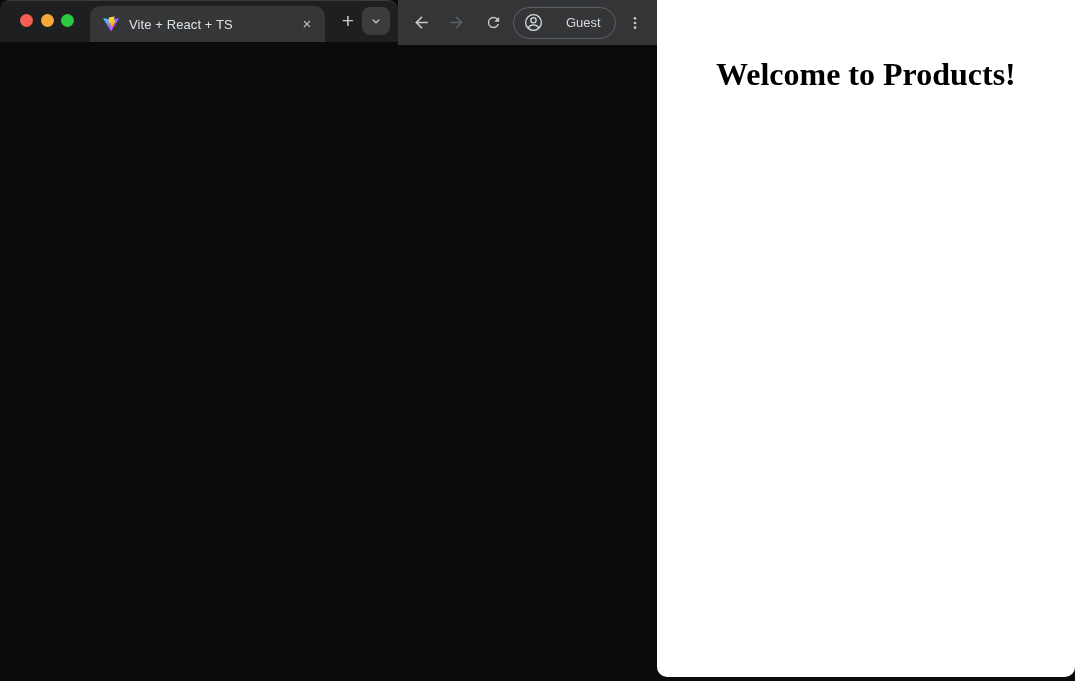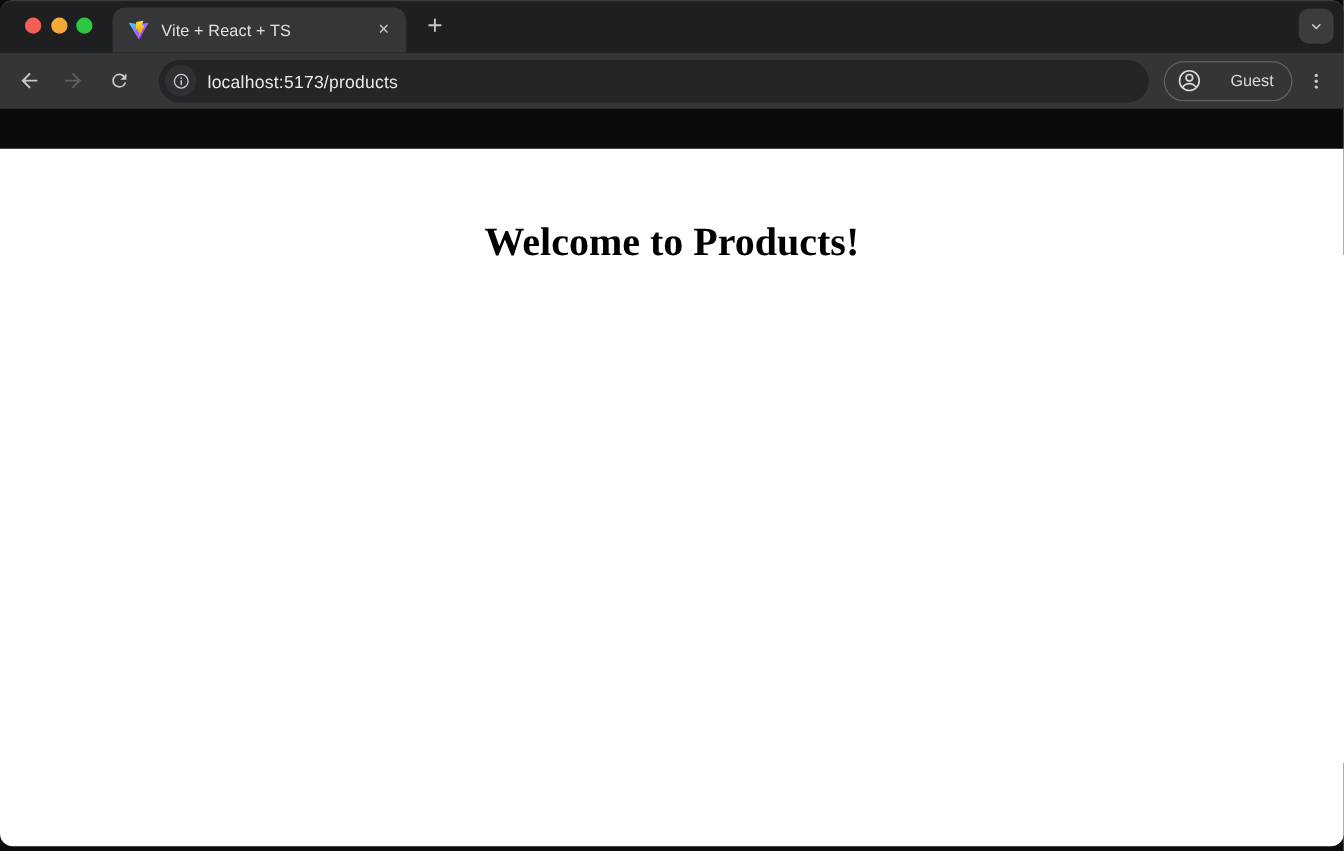--- a/index.html
+++ b/index.html
@@ -6,21 +6,21 @@
   html, body { width: 1075px; height: 681px; }
   body {
     background: #0b0b0c;
     font-family: "Liberation Sans", "DejaVu Sans", sans-serif;
     overflow: hidden;
   }
   .window {
     width: 1075px;
     height: 681px;
     display: flex;
-    flex-direction: column;
+    flex-direction: row;
   }
 
   
   .tabstrip {
     height: 42px;
     background: #1e1f20;
     border-top: 1px solid #3a3b3d;
     border-radius: 10px 10px 0 0;
     display: flex;
     align-items: flex-end;
@@ -173,21 +173,20 @@
     border-radius: 50%;
   }
 
   
   .content {
     flex: 1;
     background: #ffffff;
     border-radius: 0 0 10px 10px;
     margin-bottom: 4px;
     overflow: hidden;
-    margin-top: 32px;
   }
   .page-heading {
     margin-top: 56px;
     text-align: center;
     font-family: "Liberation Serif", "DejaVu Serif", serif;
     font-weight: 700;
     font-size: 32px;
     color: #000000;
   }
   .icon-svg { display: block; }
@@ -254,32 +253,20 @@
       </span>
     </button>
     <button class="nav-btn reload">
       <span>
         <svg class="icon-svg" width="17" height="17" viewBox="0 0 24 24">
           <path fill="currentColor" d="M17.65 6.35A7.95 7.95 0 0 0 12 4a8 8 0 1 0 7.73 10h-2.08A6 6 0 1 1 12 6c1.66 0 3.14.69 4.22 1.78L13 11h7V4l-2.35 2.35z"></path>
         </svg>
       </span>
     </button>
 
-    <div class="omnibox">
-      <button class="site-info-btn">
-        <span>
-          <svg class="icon-svg" width="16" height="16" viewBox="0 0 24 24">
-            <circle cx="12" cy="12" r="8.2" fill="none" stroke="currentColor" stroke-width="1.6"></circle>
-            <circle cx="12" cy="8.2" r="1.15" fill="currentColor"></circle>
-            <rect x="11.1" y="10.6" width="1.8" height="6.2" rx="0.9" fill="currentColor"></rect>
-          </svg>
-        </span>
-      </button>
-      <span class="url-text">localhost:5173/products</span>
-    </div>
 
     <button class="profile-btn">
       <span>
         <svg class="icon-svg" width="21" height="21" viewBox="0 0 24 24">
           <circle cx="12" cy="12" r="9" fill="none" stroke="currentColor" stroke-width="1.5"></circle>
           <circle cx="12" cy="9.4" r="3" fill="none" stroke="currentColor" stroke-width="1.5"></circle>
           <path d="M5.9 18.1c1.5-2.1 3.6-3.3 6.1-3.3s4.6 1.2 6.1 3.3" fill="none" stroke="currentColor" stroke-width="1.5"></path>
         </svg>
       </span>
       <span>Guest</span>

